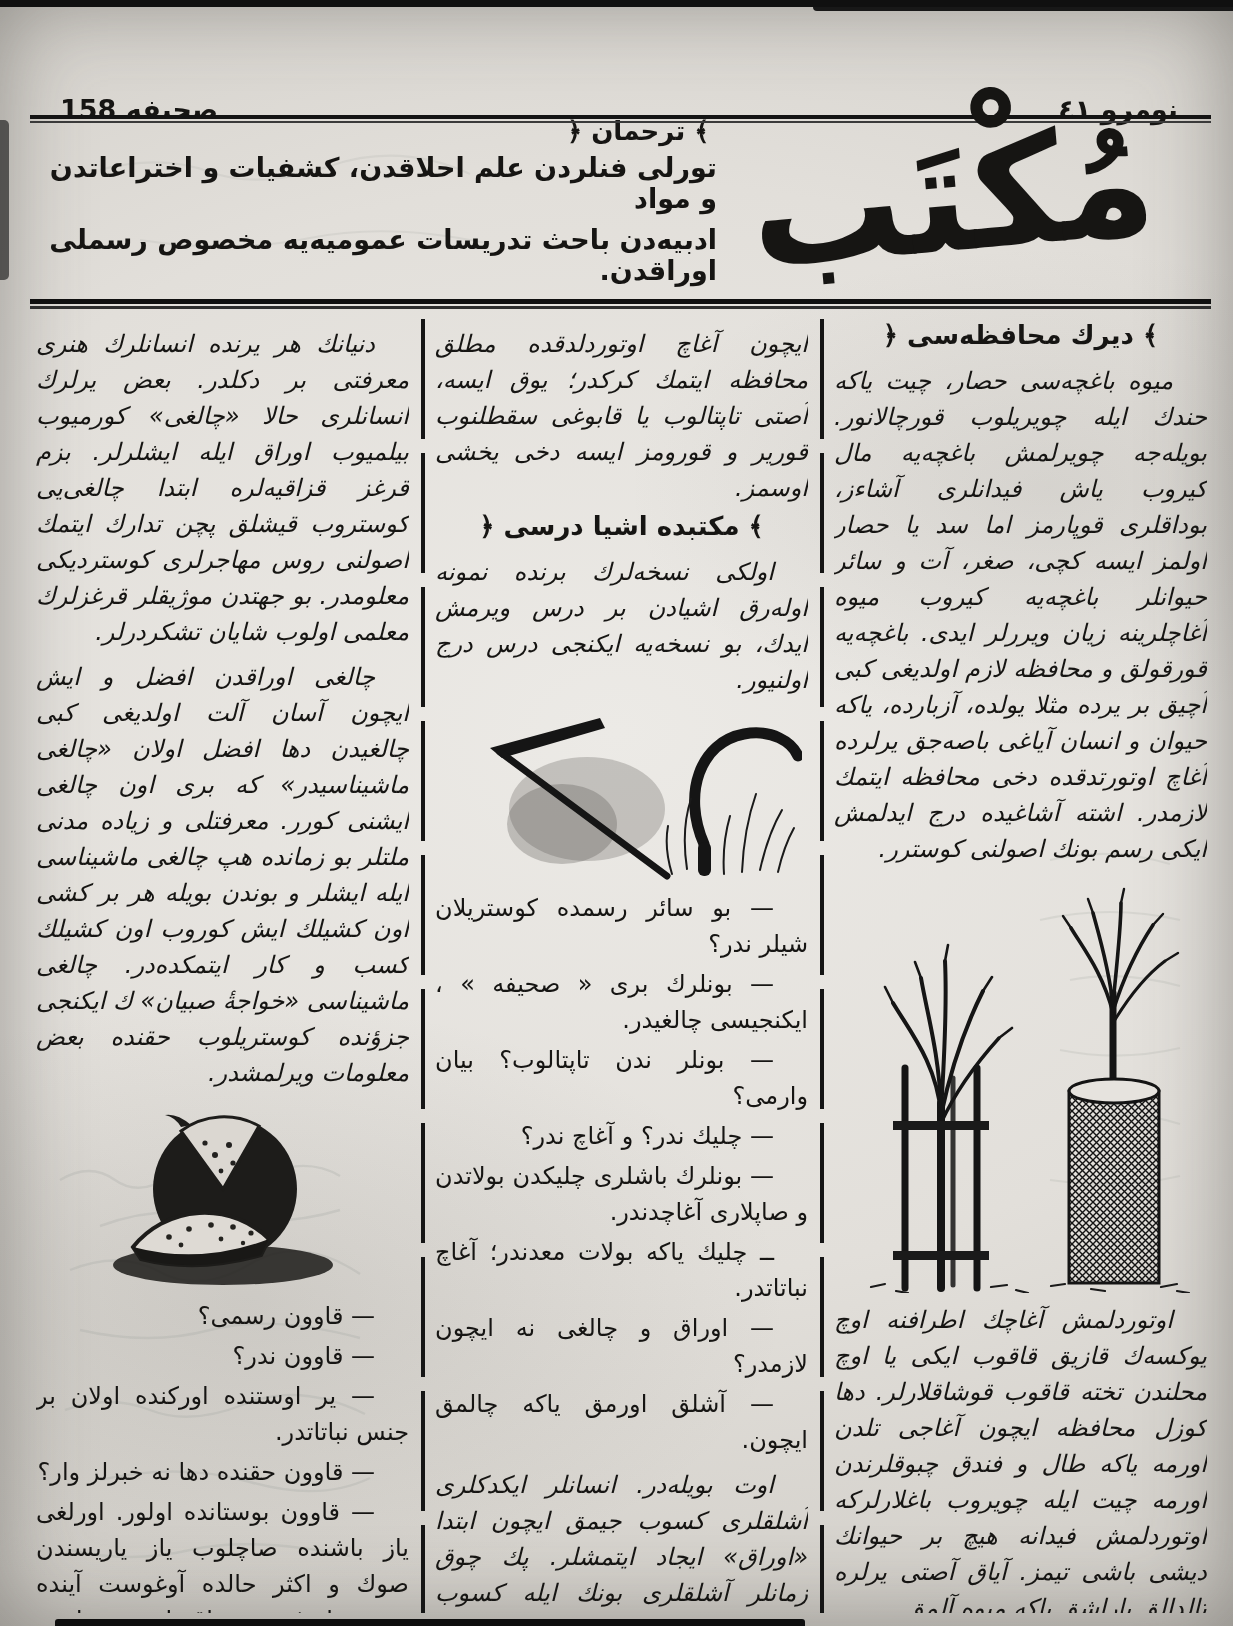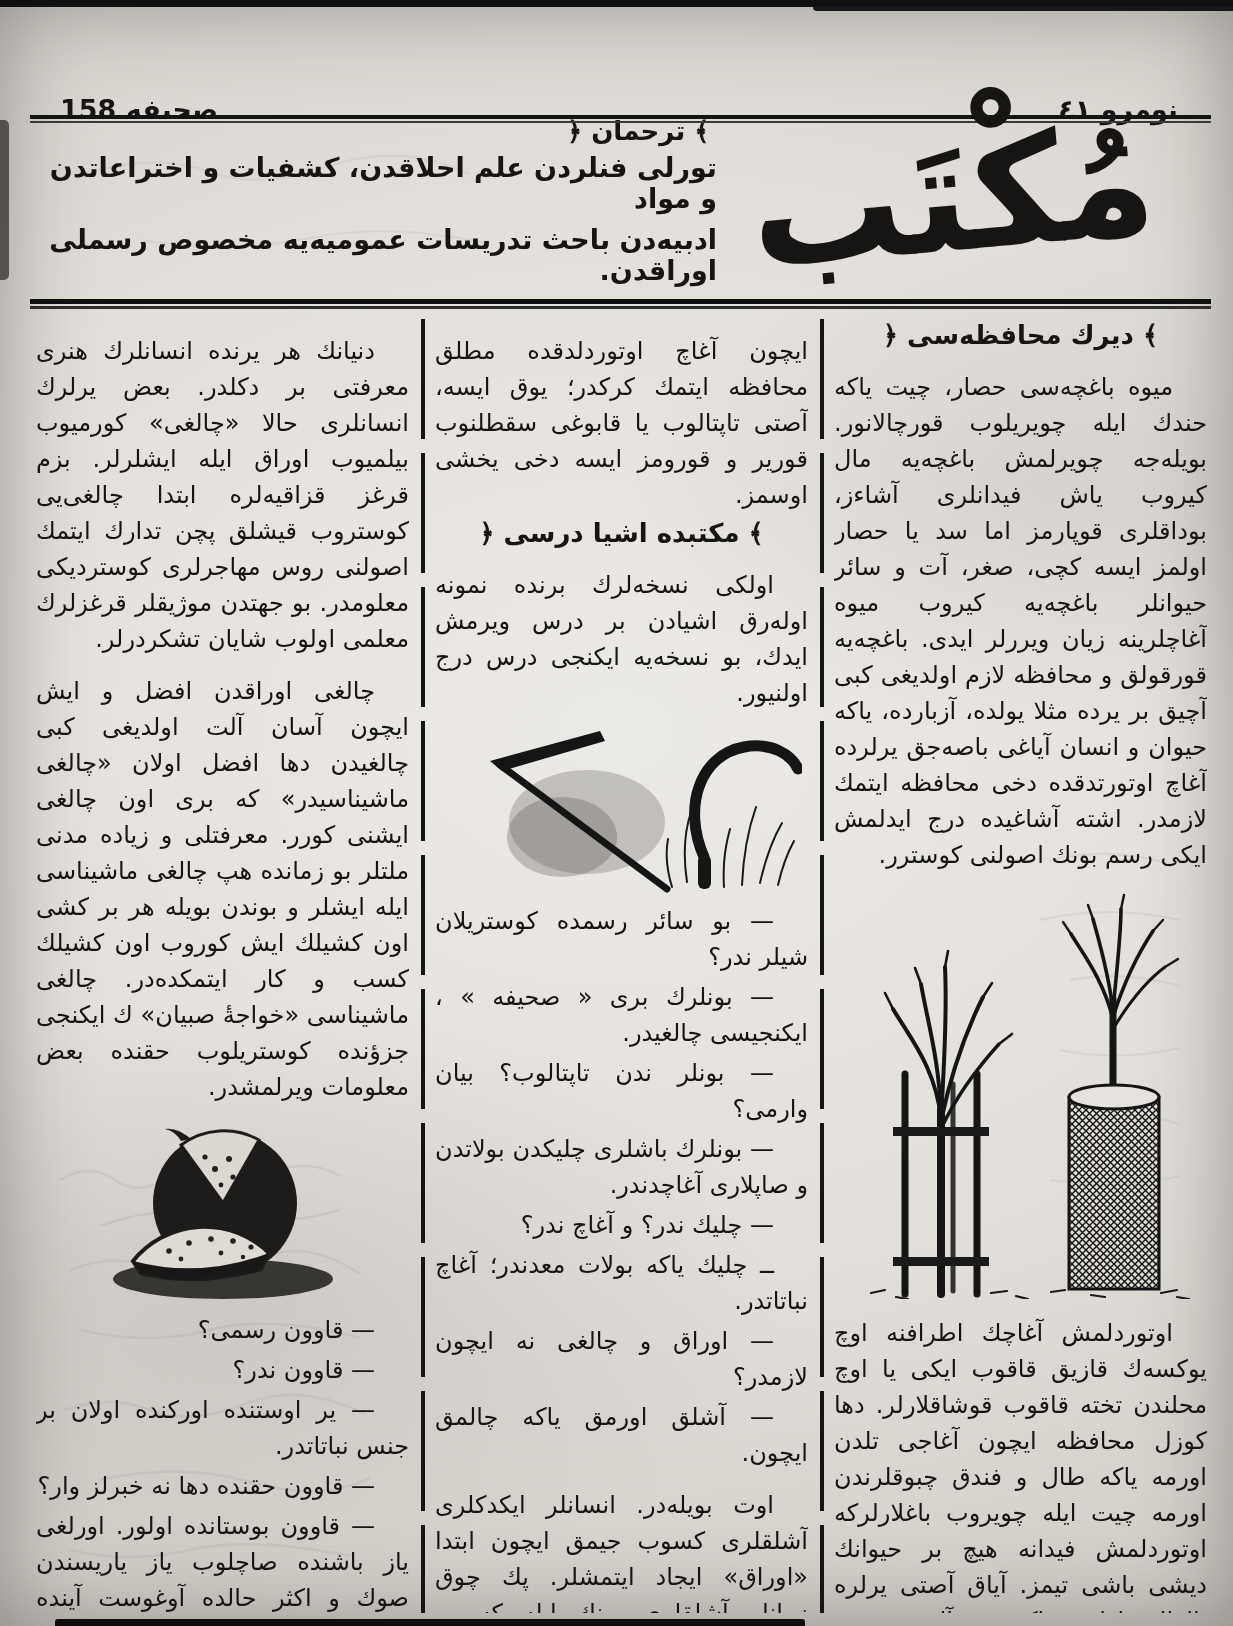--- a/index.html
+++ b/index.html
@@ -47,21 +47,21 @@
     direction:rtl;
   }
   .col{direction:rtl; text-align:justify; font-size:24px; line-height:36px; overflow:hidden; padding-top:4px;}
   .col-divider{
     background:repeating-linear-gradient(#151515 0 120px, transparent 120px 134px);
     width:4px; margin-top:6px;
   }
   .section-head{
     text-align:center; font-weight:bold; font-size:26px; margin:0 0 10px;
   }
-  .para{margin:16px 0 2px; text-indent:34px; font-weight:500;}
+  .para{margin:9px 0 2px; text-indent:34px; font-weight:500;font-style:italic;}
   .para.noindent{text-indent:0;}
   .qa{margin:4px 0; text-indent:34px; font-weight:500;}
   .illus{display:block; margin:6px auto;}
   .bleed{position:absolute; opacity:.5; pointer-events:none;}
 </style>
 </head>
 <body>
 
 <div class="page">
 
@@ -173,22 +173,22 @@
         <rect x="256" y="138" width="13" height="34" rx="6" fill="#151515"></rect>
 
         <g stroke="#1a1a1a" stroke-width="2" fill="none" stroke-linecap="round">
           <path d="M245,165 q-6,-40 4,-70 M300,168 q2,-44 14,-78 M318,166 q8,-36 22,-60 M282,170 q-2,-30 6,-58 M336,168 q6,-26 16,-44 M230,170 q-8,-26 -4,-48"></path>
         </g>
       </svg>
 
       <p class="qa">— بو سائر رسمده كوستريلان شيلر ندر؟</p>
       <p class="qa">— بونلرك برى « صحيفه » ، ايكنجيسى چالغيدر.</p>
       <p class="qa">— بونلر ندن تاپتالوب؟ بيان وارمى؟</p>
+      <p class="qa">— چليك ندر؟ و آغاچ ندر؟</p>
       <p class="qa">— بونلرك باشلرى چليكدن بولاتدن و صاپلارى آغاچدندر.</p>
-      <p class="qa">— چليك ندر؟ و آغاچ ندر؟</p>
       <p class="qa">ــ چليك ياكه بولات معدندر؛ آغاچ نباتاتدر.</p>
       <p class="qa">— اوراق و چالغى نه ايچون لازمدر؟</p>
       <p class="qa">— آشلق اورمق ياكه چالمق ايچون.</p>
       <p class="para">اوت بويله‌در. انسانلر ايكدكلرى آشلقلرى كسوب جيمق ايچون ابتدا «اوراق» ايجاد ايتمشلر. پك چوق زمانلر آشلقلرى بونك ايله كسوب جمع ايتمشلر. اوراق ايله ايشلمك آغر اولديغندن انسانلر بعده «چالغى» (قوصا) ايجاد ايتمشلر. بر چالغى ايله بش اوراق ايشى كوريلور.</p>
     </div>
 
     <div class="col-divider"></div>
 
     <div class="col">
       <p class="para">دنيانك هر يرنده انسانلرك هنرى معرفتى بر دكلدر. بعض يرلرك انسانلرى حالا «چالغى» كورميوب بيلميوب اوراق ايله ايشلرلر. بزم قرغز قزاقيه‌لره ابتدا چالغى‌يى كوستروب قيشلق پچن تدارك ايتمك اصولنى روس مهاجرلرى كوسترديكى معلومدر. بو جهتدن موژيقلر قرغزلرك معلمى اولوب شايان تشكردرلر.</p>

